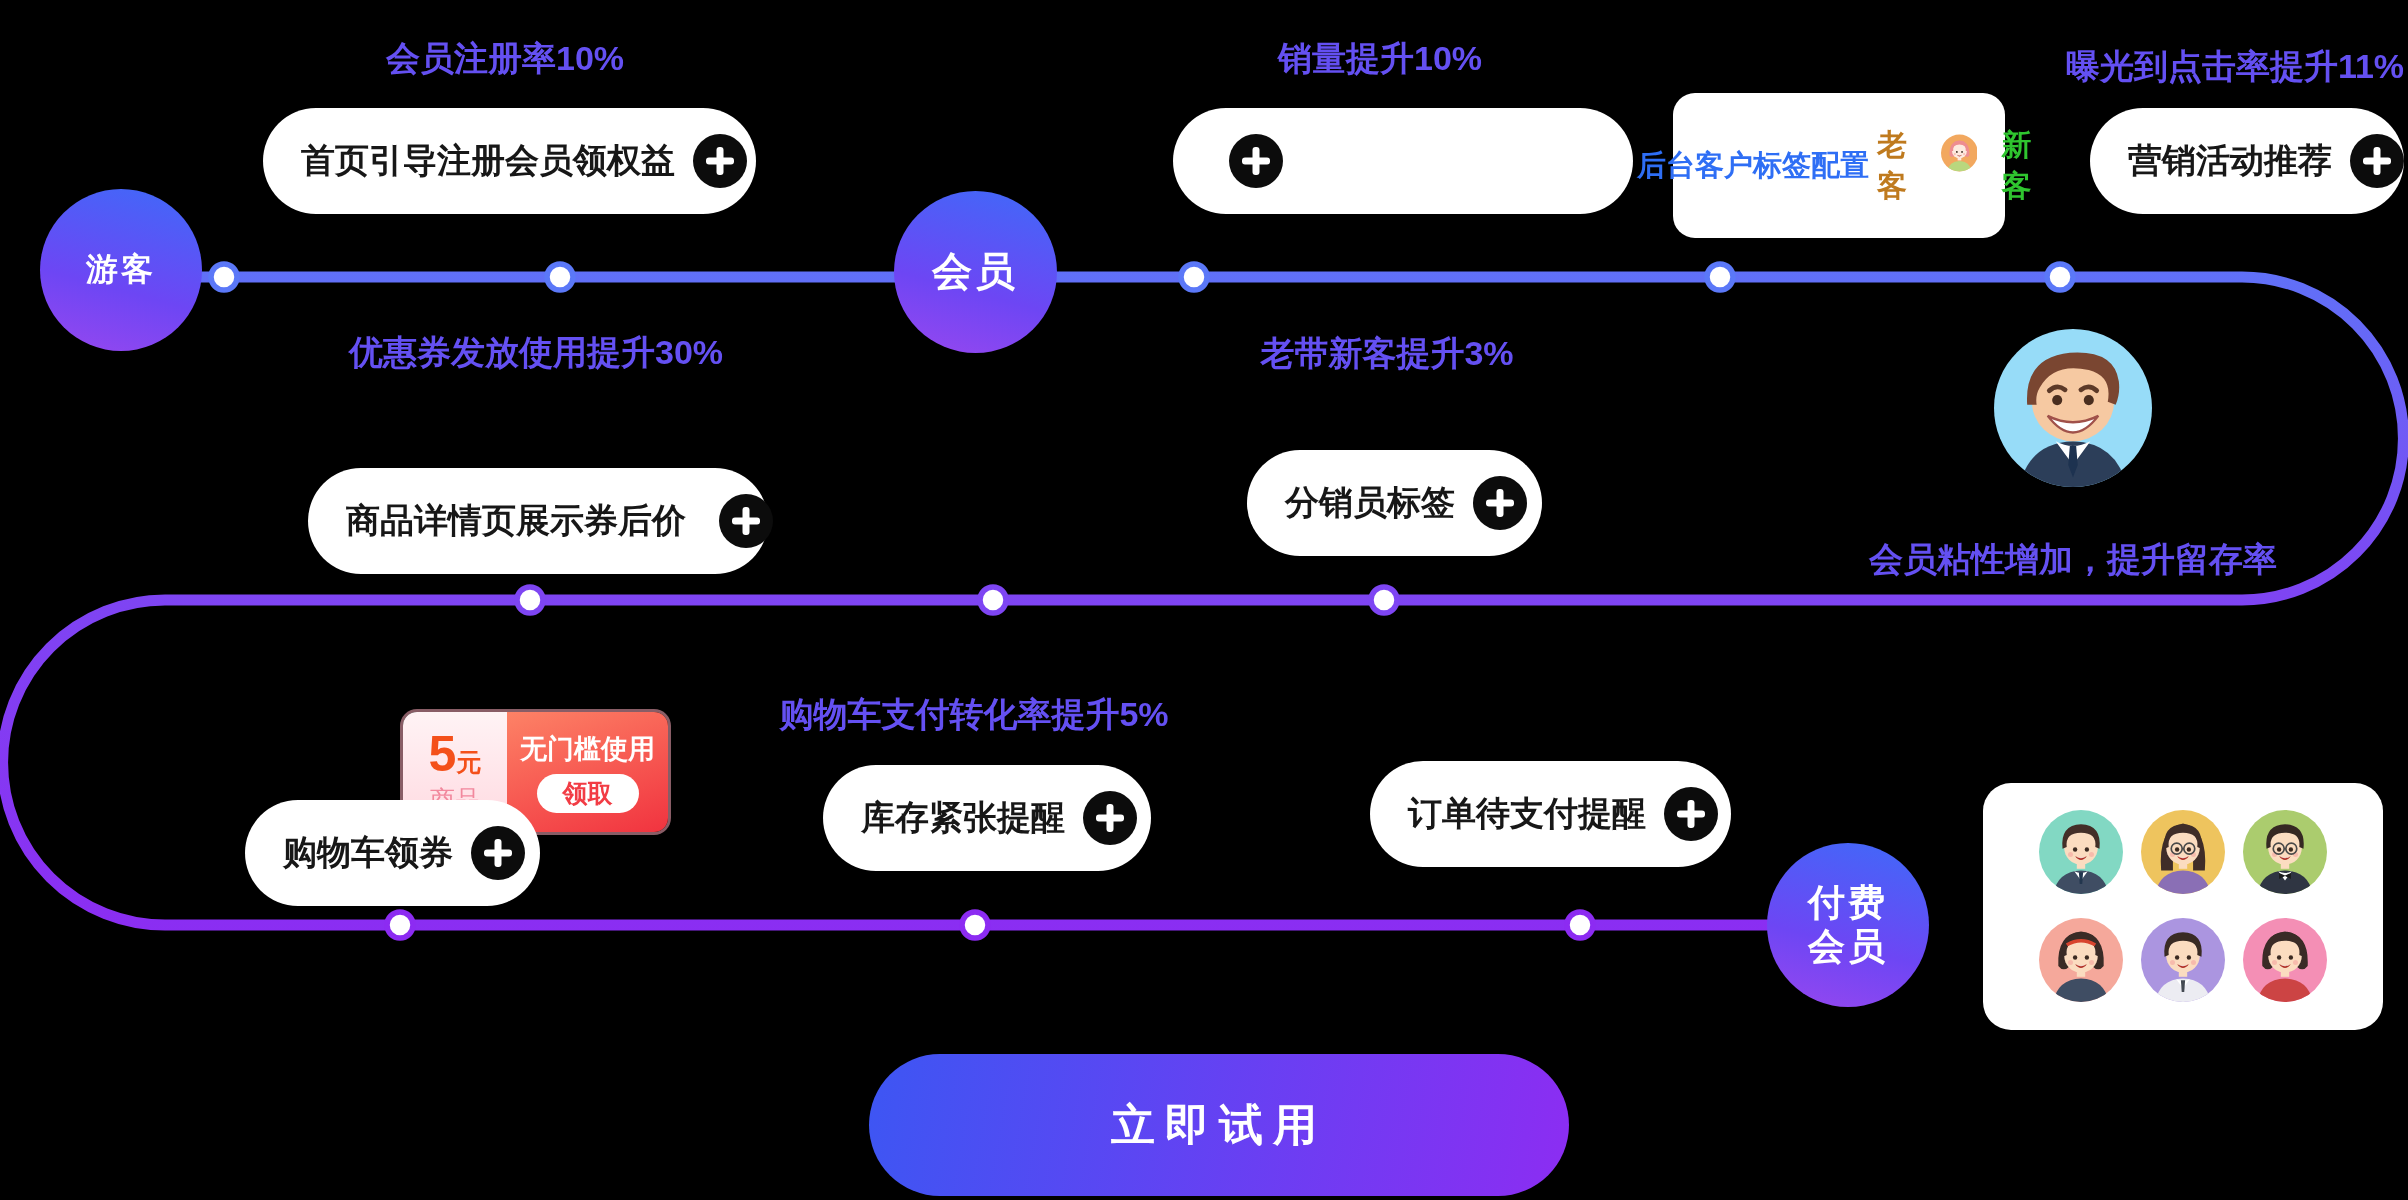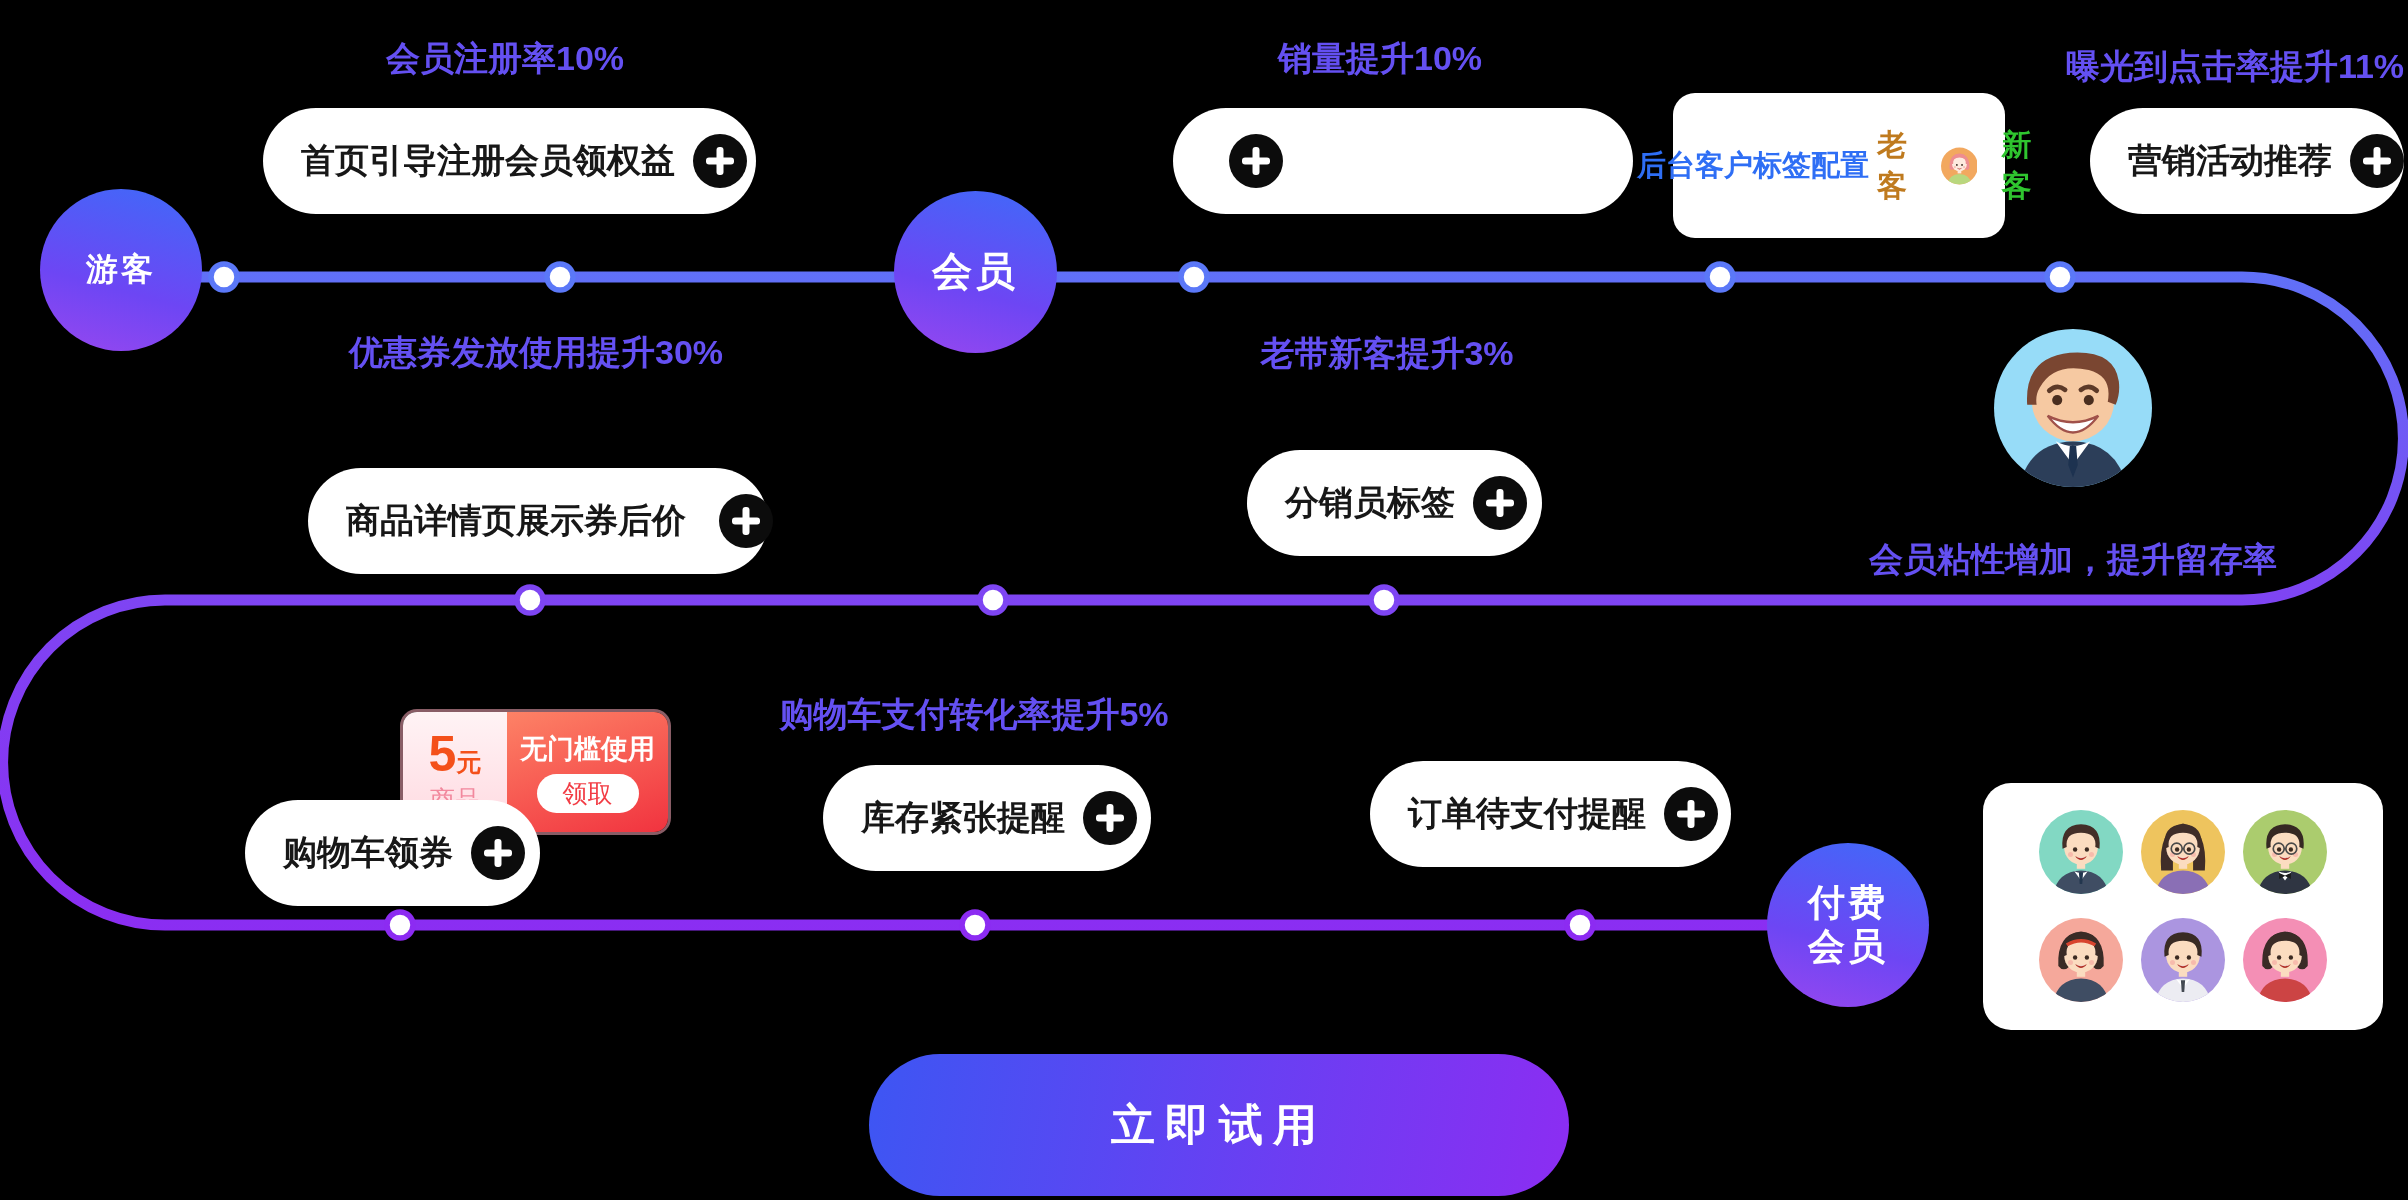--- a/index.html
+++ b/index.html
@@ -19,37 +19,37 @@
     box-sizing:border-box;cursor:pointer;}
   .pill-label{flex:1;}
   .plus{margin-left:18px;flex:none;width:54px;height:54px;border-radius:50%;background:#0c0c0c;position:relative;}
   .plus::before,.plus::after{content:"";position:absolute;left:50%;top:50%;width:28px;height:7px;
     background:#fff;border-radius:3px;transform:translate(-50%,-50%);}
   .plus::after{transform:translate(-50%,-50%) rotate(90deg);}
 
   .tag-card{position:absolute;left:1673px;top:93px;width:332px;height:145px;background:#fff;border-radius:22px;
     z-index:3;display:flex;flex-direction:row;align-items:center;justify-content:center;gap:8px;}
   .tag-title{font-size:29px;font-weight:700;color:#2e6ef5;white-space:nowrap;}
-  .tag-row{display:flex;align-items:center;gap:24px;}
+  .tag-row{display:flex;gap:24px;}
   .tag-old{color:#bf7a1e;font-size:30px;font-weight:800;}
   .tag-new{color:#2fc52f;font-size:30px;font-weight:800;}
   .tag-avatar{width:56px;height:56px;}
 
   .coupon{position:absolute;left:403px;top:712px;width:265px;height:120px;display:flex;border-radius:14px;
     overflow:hidden;z-index:2;box-shadow:0 0 0 3px rgba(250,170,185,.55);}
   .coupon-left{width:104px;background:linear-gradient(180deg,#fff3f5,#ffd9e0);display:flex;flex-direction:column;
     align-items:center;justify-content:center;}
   .coupon-amount{display:flex;align-items:baseline;}
   .amt{font-size:50px;color:#f4501a;font-weight:700;line-height:1;}
   .unit{font-size:25px;color:#f4501a;font-weight:700;}
   .coupon-sub{font-size:25px;color:#f2889d;margin-top:4px;}
   .coupon-right{flex:1;background:linear-gradient(160deg,#fd8266,#f1333f);display:flex;flex-direction:column;
     align-items:center;justify-content:center;gap:7px;}
   .coupon-right-text{color:#fff;font-size:27px;font-weight:700;}
-  .coupon-claim{background:#fff;color:#f23c44;font-size:25px;font-weight:400;padding:3px 26px;border-radius:22px;cursor:pointer;}
+  .coupon-claim{background:#fff;color:#f23c44;font-size:25px;font-weight:700;padding:3px 26px;border-radius:22px;cursor:pointer;}
 
   .man-avatar{position:absolute;left:1994px;top:329px;width:158px;height:158px;z-index:3;}
   .avatars-card{position:absolute;left:1983px;top:783px;width:400px;height:247px;background:#fff;border-radius:28px;z-index:3;}
   .mini-avatar{position:absolute;}
 
   .cta{position:absolute;left:869px;top:1054px;width:700px;height:142px;border-radius:71px;
     background:linear-gradient(100deg,#3d56f3,#8c2df2);display:flex;align-items:center;justify-content:center;
     color:#fff;font-size:44px;font-weight:700;letter-spacing:10px;z-index:4;cursor:pointer;}
 </style>
 </head>

